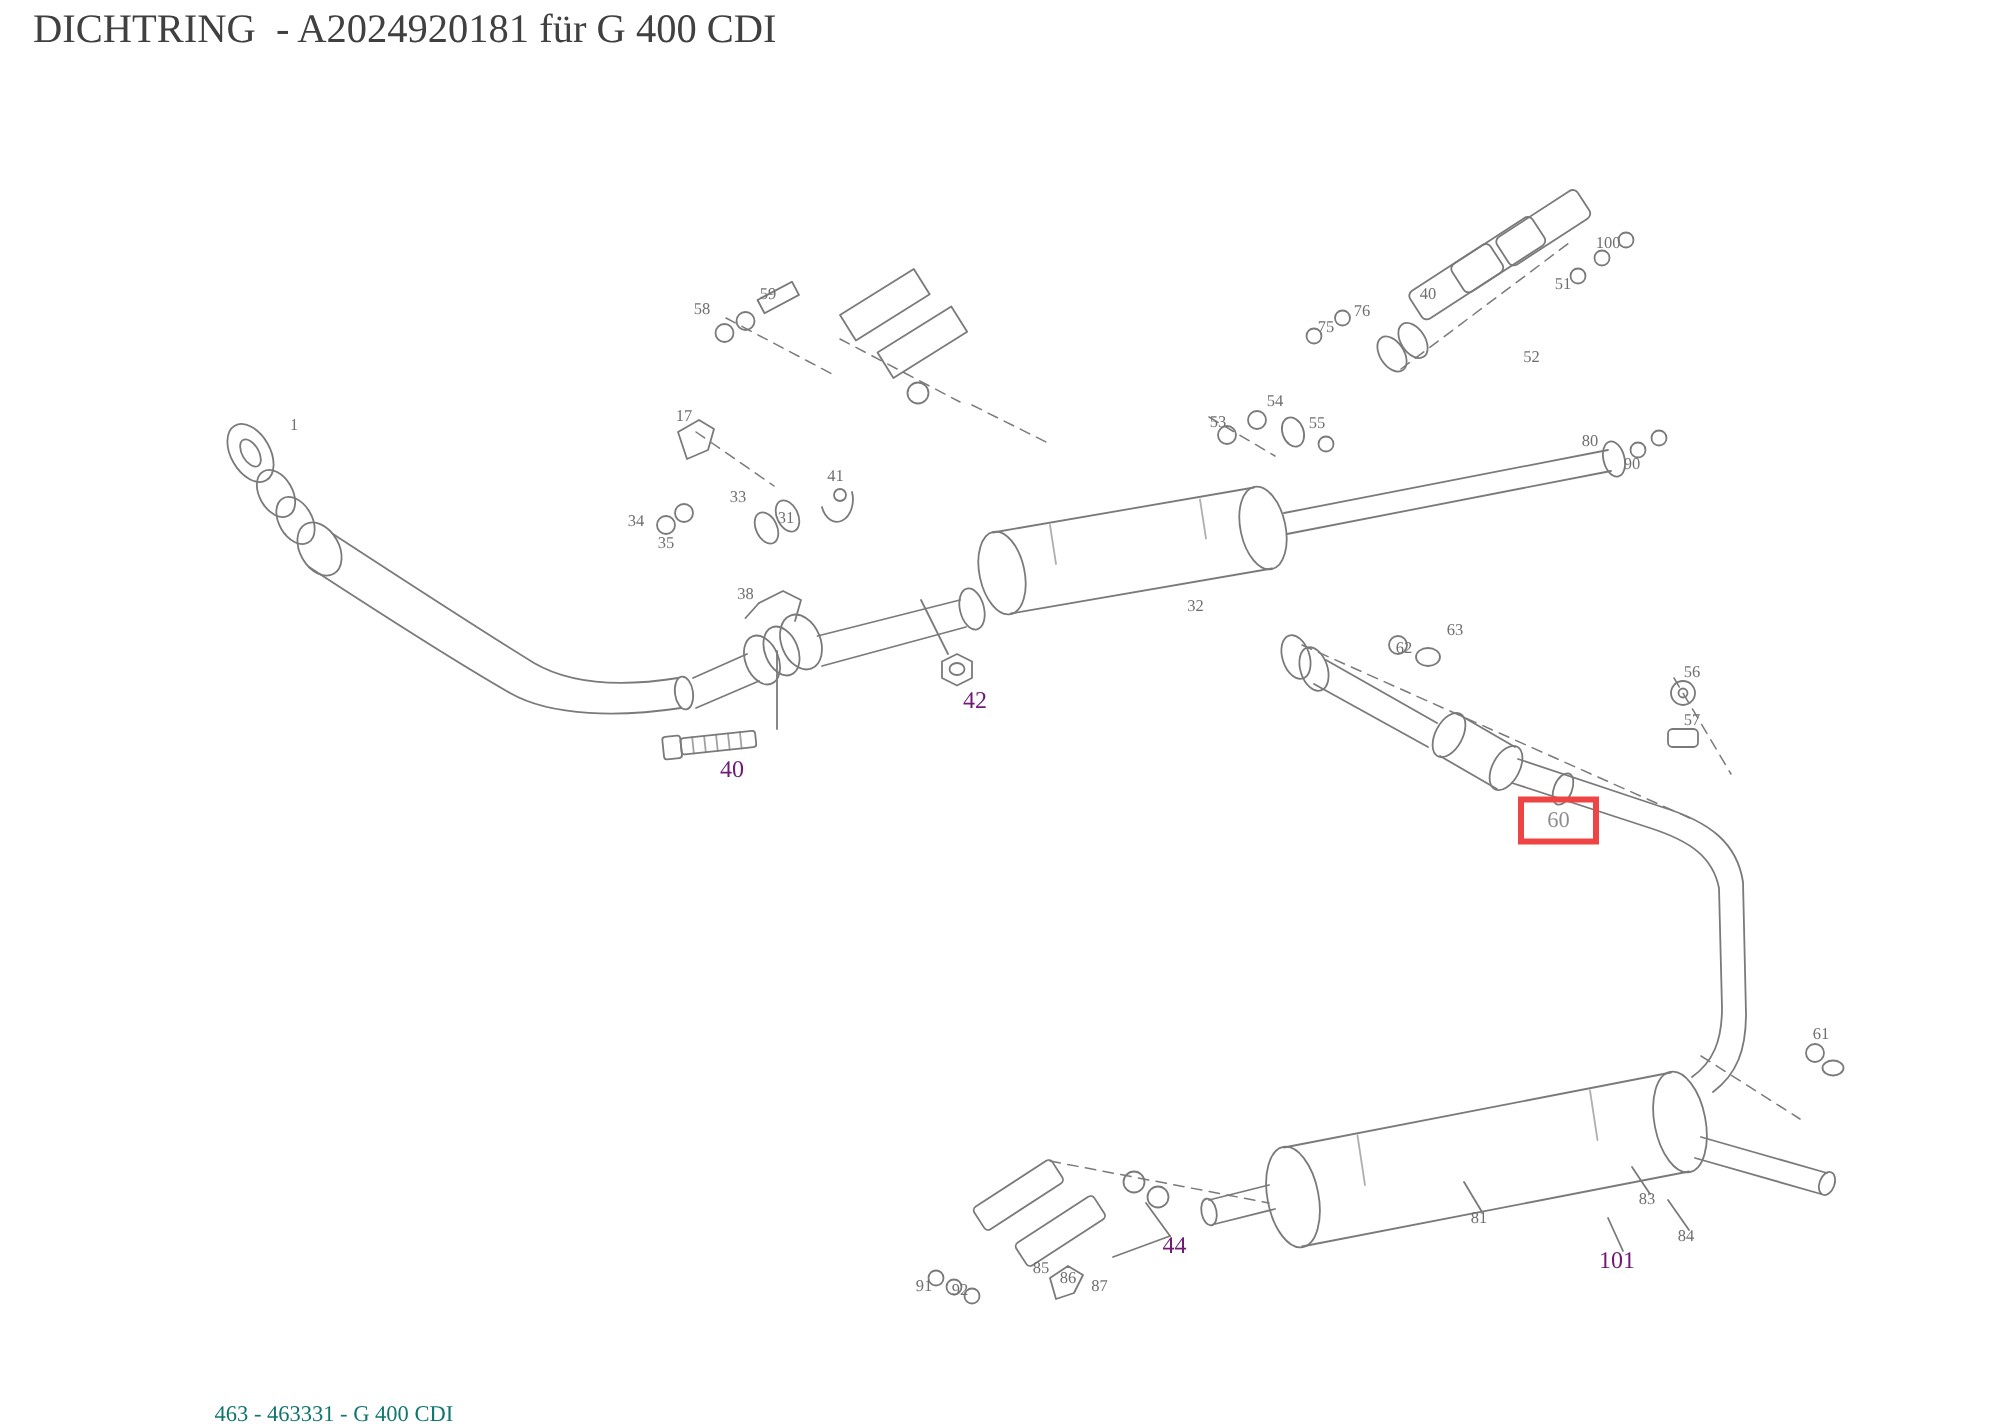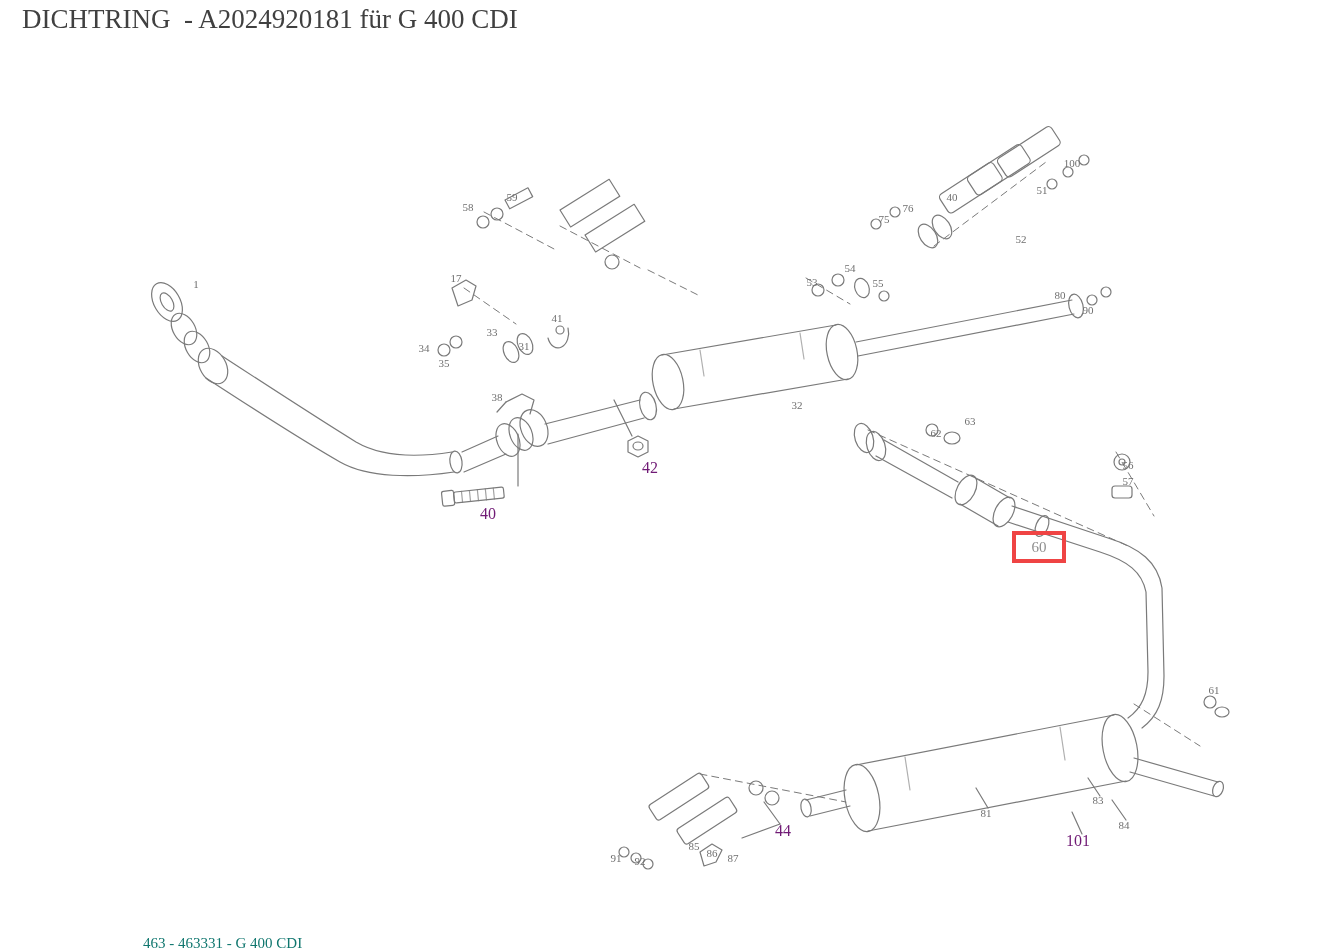--- a/index.html
+++ b/index.html
@@ -210,21 +210,21 @@
         <span class="part-label" style="left: 1042px; top: 190px;">51</span>
         <span class="part-label" style="left: 1072px; top: 163px;">100</span>
         <span class="part-label" style="left: 1021px; top: 239px;">52</span>
         <span class="part-label" style="left: 812px; top: 282px;">53</span>
         <span class="part-label" style="left: 850px; top: 268px;">54</span>
         <span class="part-label" style="left: 878px; top: 283px;">55</span>
         <span class="part-label" style="left: 1060px; top: 295px;">80</span>
         <span class="part-label" style="left: 1088px; top: 310px;">90</span>
         <span class="part-label" style="left: 936px; top: 433px;">62</span>
         <span class="part-label" style="left: 970px; top: 421px;">63</span>
-        <span class="part-label" style="left: 1128px; top: 449px; margin-top: 16px;">56</span>
+        <span class="part-label" style="left: 1128px; top: 449px;">56</span>
         <span class="part-label" style="left: 1128px; top: 481px;">57</span>
         <span class="part-label" style="left: 1214px; top: 690px;">61</span>
         <span class="part-label" style="left: 616px; top: 858px;">91</span>
         <span class="part-label" style="left: 640px; top: 861px;">92</span>
         <span class="part-label" style="left: 694px; top: 846px;">85</span>
         <span class="part-label" style="left: 712px; top: 853px;">86</span>
         <span class="part-label" style="left: 733px; top: 858px;">87</span>
         <span class="part-label big" style="left: 783px; top: 831px;">44</span>
         <span class="part-label" style="left: 986px; top: 813px;">81</span>
         <span class="part-label" style="left: 1098px; top: 800px;">83</span>

